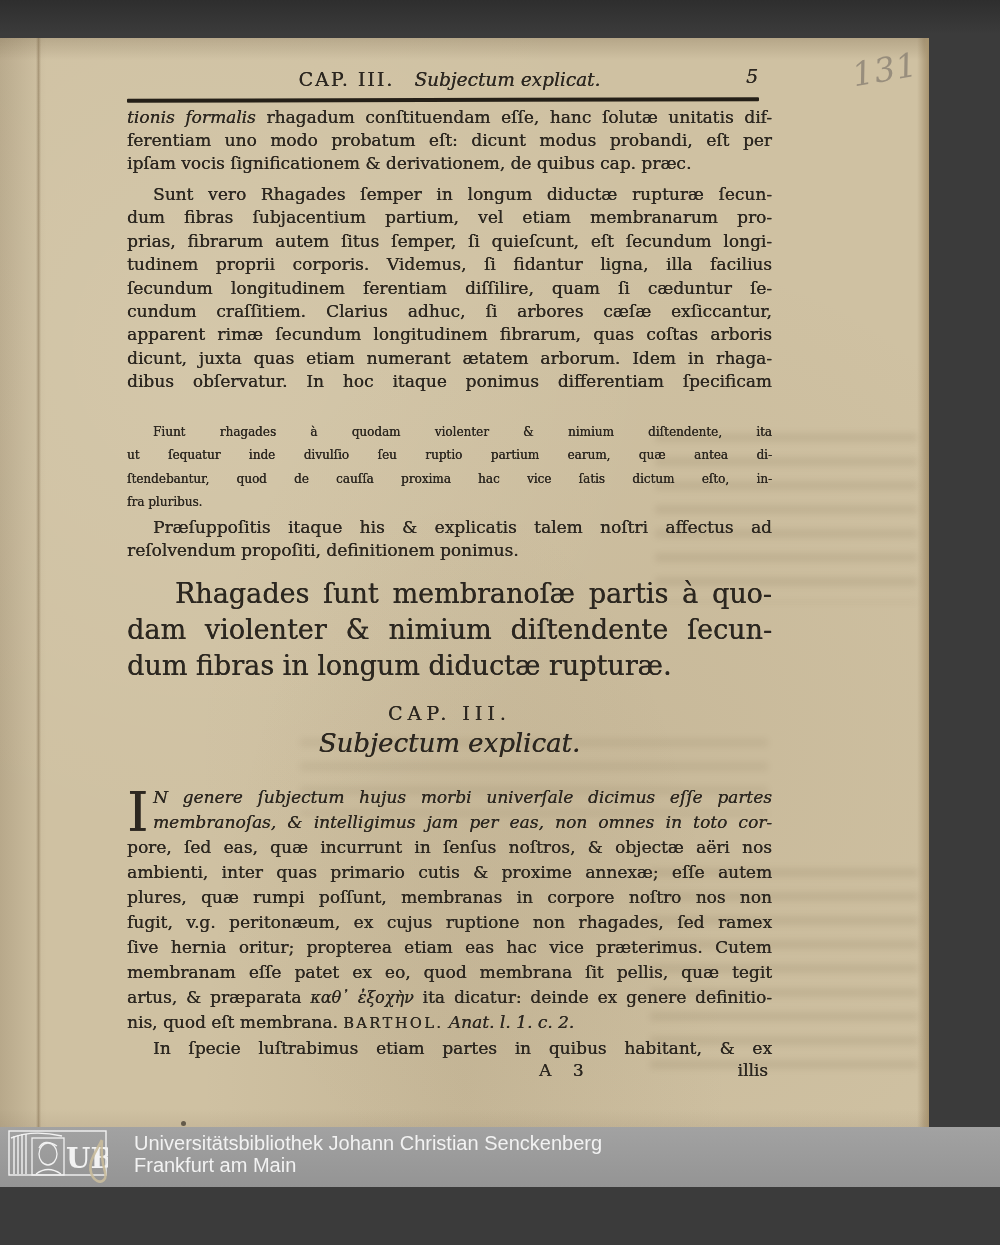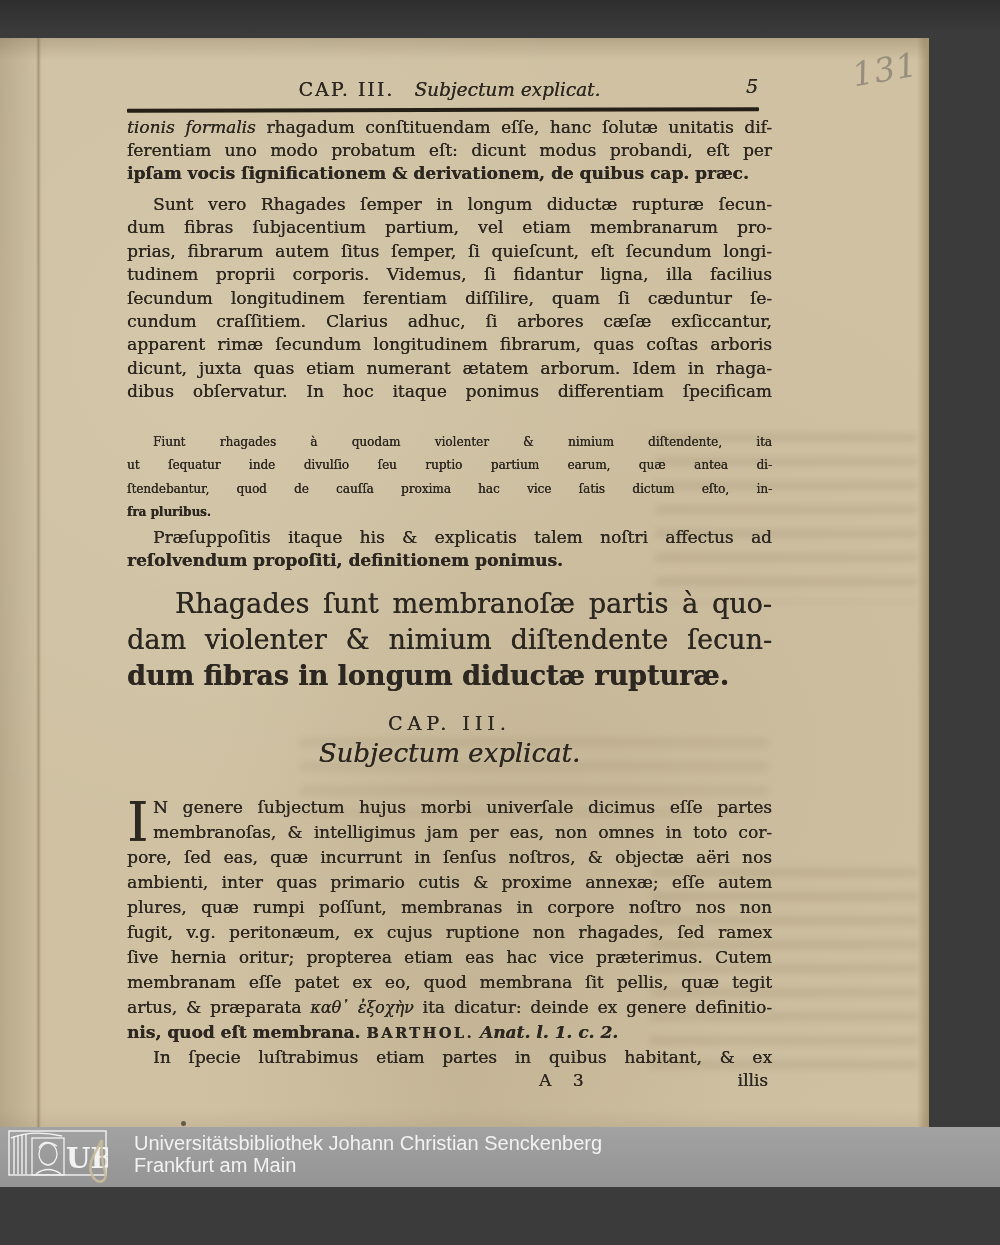--- a/index.html
+++ b/index.html
@@ -39,44 +39,44 @@
   .ink-dot{position:absolute;left:181px;top:1083px;width:5px;height:5px;border-radius:50%;
     background:#4a4236;opacity:.8;}
   .handwritten{
     position:absolute;left:852px;top:12px;z-index:3;
     font-style:italic;font-size:33px;color:#8b8274;opacity:.8;
     transform:rotate(-10deg);letter-spacing:1px;
   }
   
   .text-col{
     position:absolute;left:127px;top:0;width:645px;height:100%;z-index:2;
-    color:#2c2720;text-shadow:.25px 0 0 currentColor;margin-top:10px;
+    color:#2c2720;text-shadow:.25px 0 0 currentColor;
   }
   .running-header{position:absolute;left:0;top:30px;width:100%;height:26px;
     display:flex;justify-content:center;align-items:baseline;gap:20px;}
   .rh-cap{font-size:19px;letter-spacing:2px;}
   .rh-title{font-size:18.5px;font-style:italic;}
   .rh-page{position:absolute;right:14px;top:-3px;font-size:19px;font-style:italic;}
   .rule{position:absolute;left:0;top:60px;width:632px;height:4px;background:#241f17;
     transform:rotate(-.15deg);border-radius:1px;}
   .para{position:absolute;left:0;width:100%;}
   .jline{text-align:justify;text-align-last:justify;}
-  .endline{text-align-last:left;font-weight:bold;}
+  .endline{text-align-last:left;}
   .it{font-style:italic;}
   #p1{top:68px;font-size:17px;line-height:23px;}
   #p2{top:145px;font-size:17px;line-height:23.4px;}
   #p3{top:383px;font-size:12px;line-height:23.4px;}
   #p4{top:478px;font-size:17px;line-height:23.4px;}
   .indent{text-indent:26px;}
   #definition{top:538px;font-size:27px;line-height:36px;}
   #definition .first{text-indent:48px;}
   #cap2{top:664px;width:100%;text-align:center;font-size:19px;letter-spacing:5px;position:absolute;}
   #subj2{top:690px;width:100%;text-align:center;font-size:26px;font-style:italic;position:absolute;}
   #p5{top:747px;font-size:17px;line-height:25px;}
-  #p5 .padded{padding-left:26px;}
+  #p5 .padded{padding-left:26px;font-style:italic;}
   .dropcap{position:absolute;left:0;top:1px;font-size:54px;line-height:1;}
   .greek{font-style:italic;font-size:16px;}
   .smallcaps{font-size:14.5px;letter-spacing:2.5px;}
   .sig-row{position:absolute;left:0;top:1022px;width:100%;height:26px;font-size:17px;}
   .sig{position:absolute;left:412px;word-spacing:16px;}
   .catchword{position:absolute;right:4px;}
   
   .thread{position:absolute;left:72px;top:1138px;z-index:4;}
   
   .footer{

